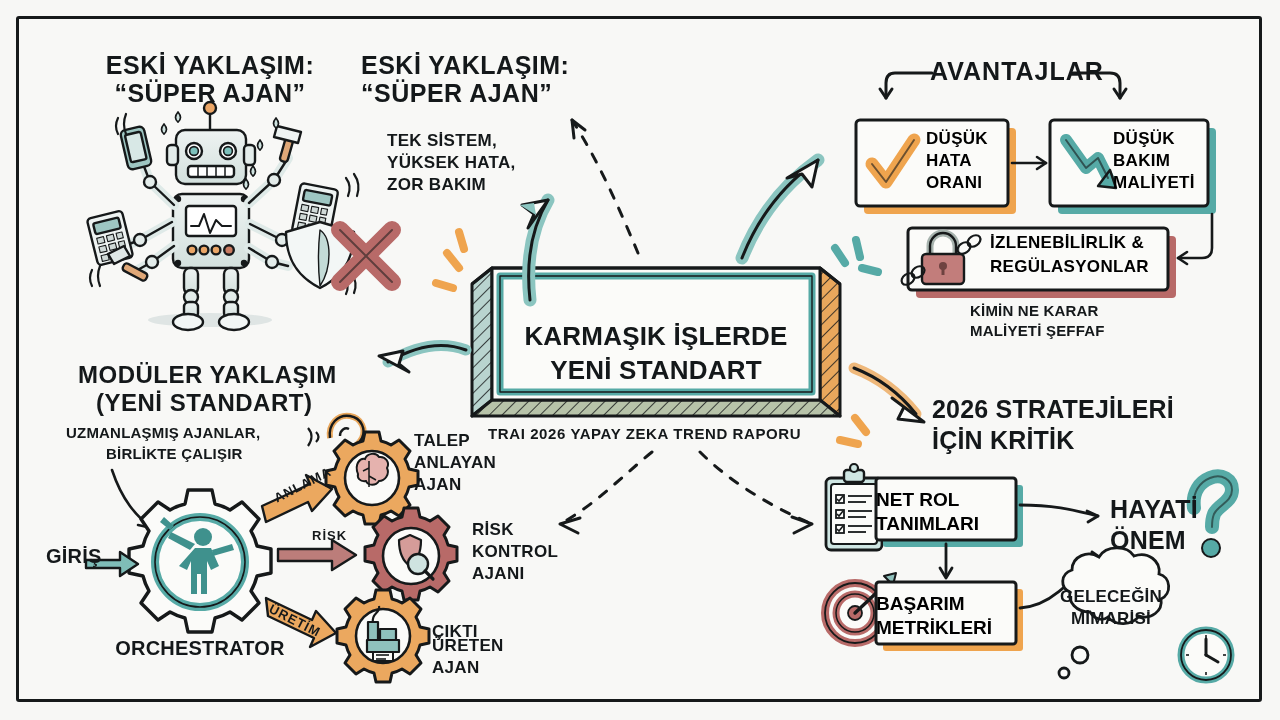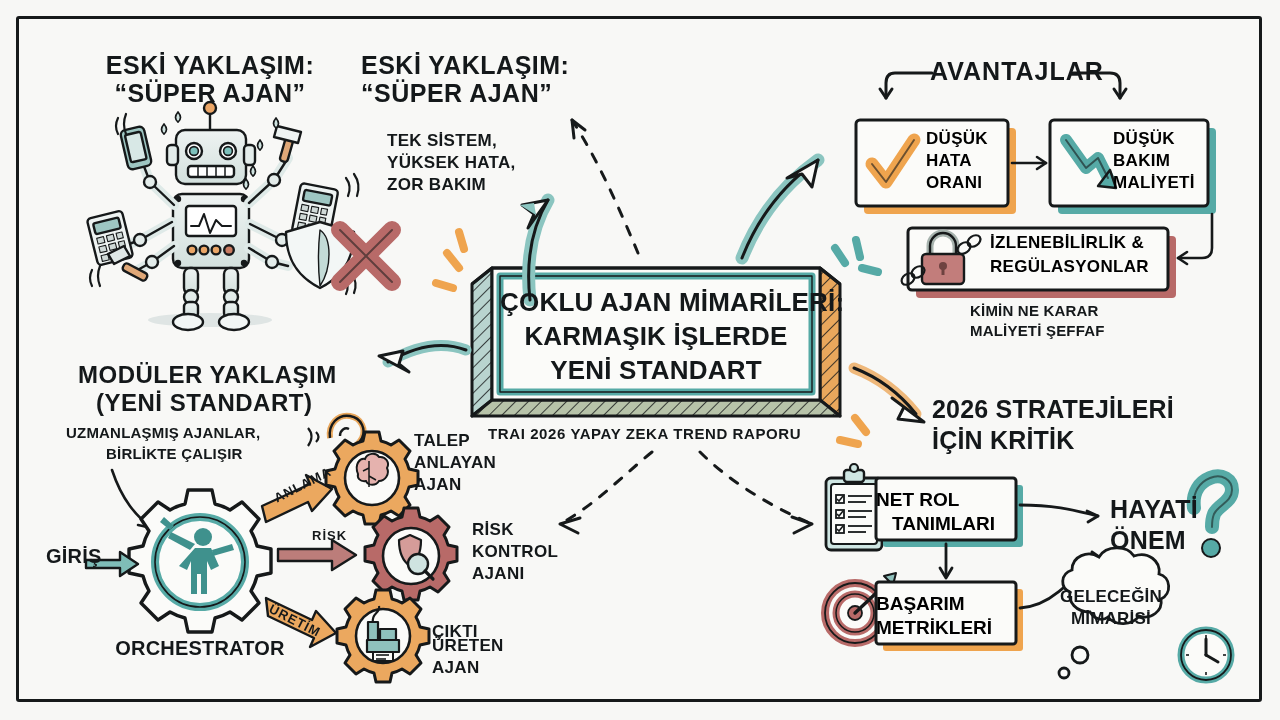--- a/index.html
+++ b/index.html
@@ -437,21 +437,20 @@
 
   <div class="t hd ctr" style="left:60px;top:52px;width:300px;">ESKİ YAKLAŞIM:</div>
   <div class="t hd ctr" style="left:60px;top:80px;width:300px;">“SÜPER AJAN”</div>
 
   <div class="t hd" style="left:361px;top:52px;">ESKİ YAKLAŞIM:</div>
   <div class="t hd" style="left:361px;top:80px;">“SÜPER AJAN”</div>
   <div class="t sub" style="left:387px;top:132px;">TEK SİSTEM,</div>
   <div class="t sub" style="left:387px;top:154px;">YÜKSEK HATA,</div>
   <div class="t sub" style="left:387px;top:176px;">ZOR BAKIM</div>
 
-  <div class="t ctr" style="left:500px;top:288px;width:312px;font-size:26px;">ÇOKLU AJAN MİMARİLERİ:</div>
   <div class="t ctr" style="left:500px;top:322px;width:312px;font-size:26px;">KARMAŞIK İŞLERDE</div>
   <div class="t ctr" style="left:500px;top:356px;width:312px;font-size:26px;">YENİ STANDART</div>
   <div class="t sm" style="left:488px;top:426px;letter-spacing:.6px;">TRAI 2026 YAPAY ZEKA TREND RAPORU</div>
 
   <div class="t ctr" style="left:930px;top:58px;width:146px;font-size:25px;letter-spacing:1px;">AVANTAJLAR</div>
 
   <div class="boxtxt sub" style="left:926px;top:129px;">DÜŞÜK</div>
   <div class="boxtxt sub" style="left:926px;top:151px;text-align:right;">HATA</div>
   <div class="boxtxt sub" style="left:926px;top:173px;">ORANI</div>
 
@@ -485,21 +484,21 @@
   <div class="t sub" style="left:472px;top:565px;">AJANI</div>
 
   <div class="t sub" style="left:432px;top:615px;margin-top:8px;">ÇIKTI</div>
   <div class="t sub" style="left:432px;top:637px;">ÜRETEN</div>
   <div class="t sub" style="left:432px;top:659px;">AJAN</div>
 
   <div class="t" style="left:932px;top:396px;font-size:25px;">2026 STRATEJİLERİ</div>
   <div class="t" style="left:932px;top:427px;font-size:25px;">İÇİN KRİTİK</div>
 
   <div class="boxtxt ctr" style="left:876px;top:489px;width:140px;font-size:19px;">NET ROL</div>
-  <div class="boxtxt ctr" style="left:876px;top:513px;width:140px;font-size:19px;padding-left:16px;">TANIMLARI</div>
+  <div class="boxtxt ctr" style="left:876px;top:513px;width:140px;font-size:19px;">TANIMLARI</div>
 
   <div class="boxtxt ctr" style="left:876px;top:593px;width:140px;font-size:19px;">BAŞARIM</div>
   <div class="boxtxt ctr" style="left:876px;top:617px;width:140px;font-size:19px;">METRİKLERİ</div>
 
   <div class="t" style="left:1110px;top:496px;font-size:25px;">HAYATİ</div>
   <div class="t" style="left:1110px;top:527px;font-size:25px;">ÖNEM</div>
 
   <div class="t ctr" style="left:1058px;top:588px;width:106px;font-size:17px;">GELECEĞİN</div>
   <div class="t ctr" style="left:1058px;top:610px;width:106px;font-size:17px;">MİMARİSİ</div>
 </div>

